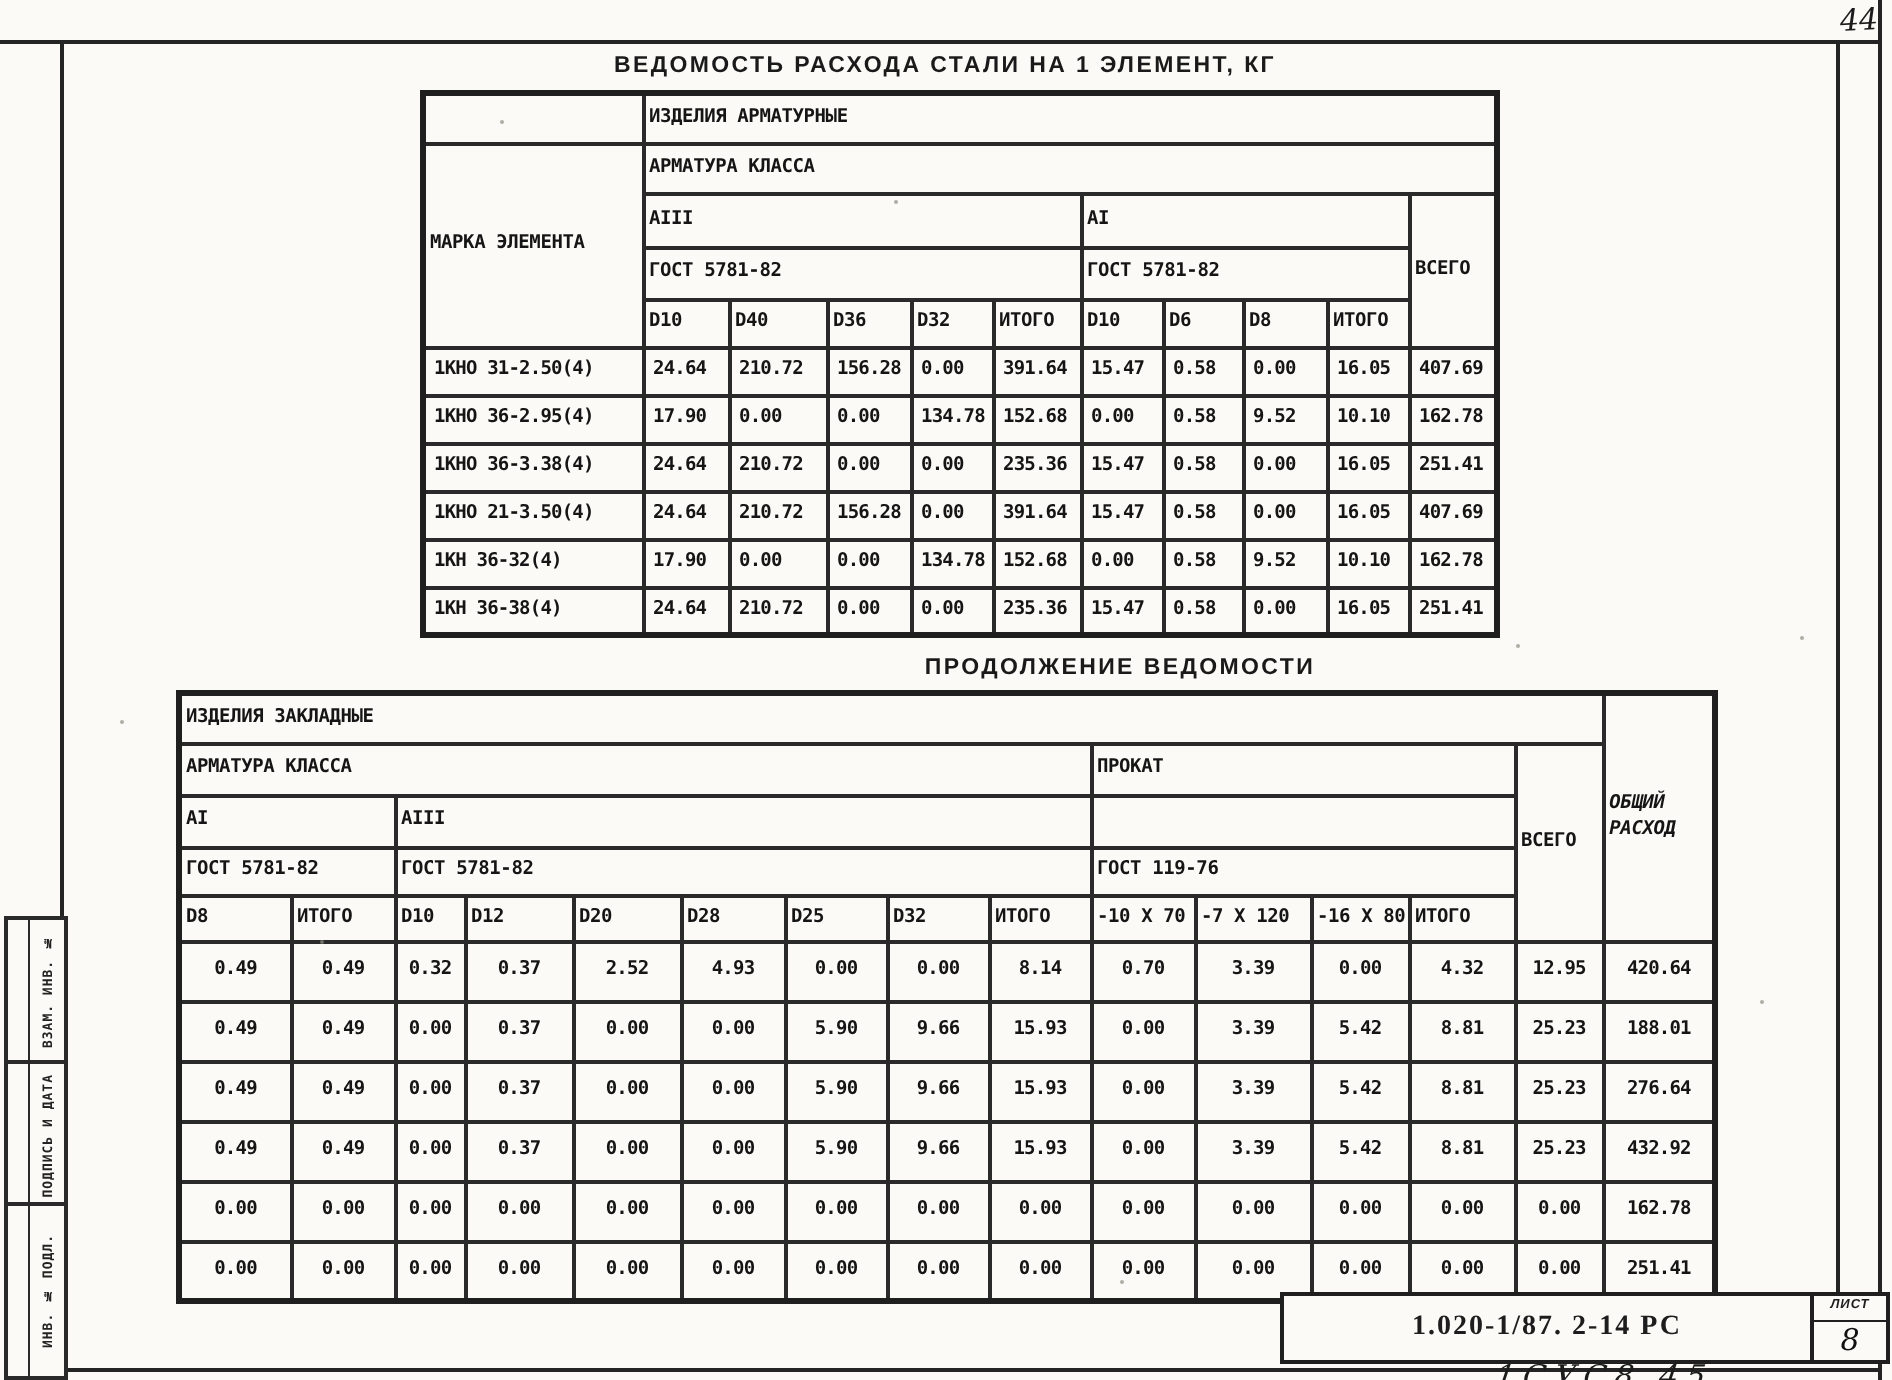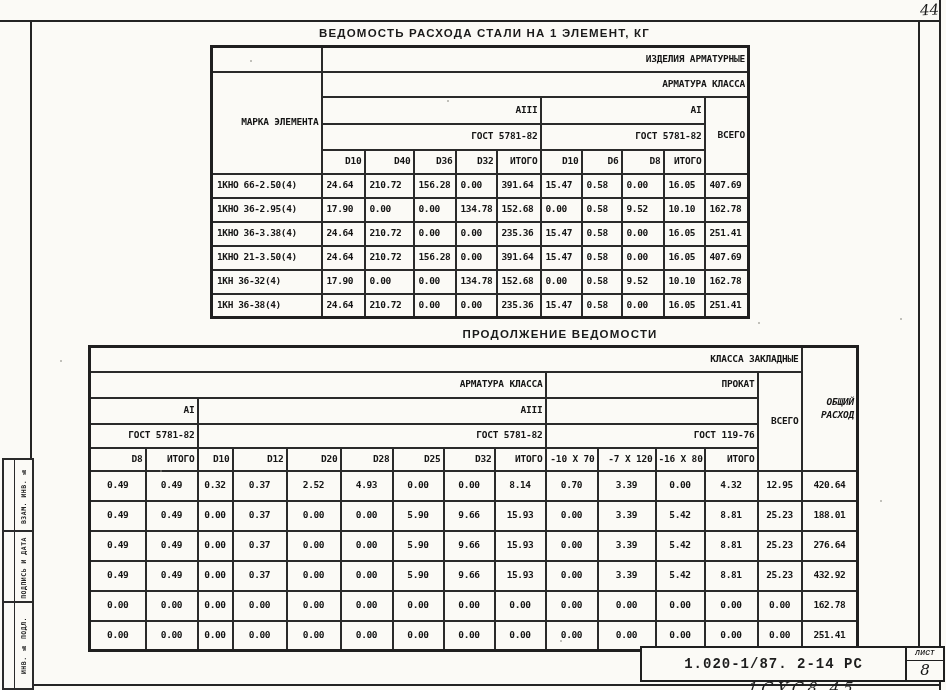--- a/index.html
+++ b/index.html
@@ -7,41 +7,41 @@
         font-family:"DejaVu Sans Mono",monospace;color:#1d1d1d;}
   .line{position:absolute;background:#242424;}
   
   .tbl-title{position:absolute;font-family:"Liberation Sans",sans-serif;font-weight:bold;
              font-size:11.5px;letter-spacing:1.2px;color:#1a1a1a;text-align:center;white-space:nowrap;}
   
   table{border-collapse:collapse;table-layout:fixed;position:absolute;background:#fbfaf6;}
   .t1,.t2{border:3px solid #1f1f1f;}
   td{border:2px solid #2a2a2a;font:bold 9.5px/1.15 "DejaVu Sans Mono",monospace;
      letter-spacing:-0.4px;padding:1px 2px;overflow:hidden;white-space:nowrap;color:#151515;}
-  td.h{text-align:right;vertical-align:middle;letter-spacing:-0.2px;}
+  td.h{text-align:left;vertical-align:middle;letter-spacing:-0.2px;}
   .t1 tbody td{text-align:left;padding-left:4px;}
   .t2 tbody td{text-align:center;}
   .t1 thead tr.rA{height:25px;} .t1 thead tr.rB{height:25px;} .t1 thead tr.rC{height:27px;}
   .t1 thead tr.rD{height:26px;} .t1 thead tr.rE{height:24px;}
   .t1 tbody tr{height:24px;}
   .t2 thead tr.rA{height:25px;} .t2 thead tr.rB{height:26px;} .t2 thead tr.rC{height:26px;}
   .t2 thead tr.rD{height:24px;} .t2 thead tr.rE{height:23px;}
   .t2 tbody tr{height:30px;}
   .grand div{line-height:1.35;font-style:italic;}
   
   .stampbox{position:absolute;left:2px;width:28px;border:2px solid #2a2a2a;display:flex;background:#fbfaf6;}
   .stamp-sub{width:10px;border-right:1.5px solid #2a2a2a;}
   .stamp-main{flex:1;display:flex;align-items:center;justify-content:center;}
   .vlabel{writing-mode:vertical-rl;transform:rotate(180deg);font:bold 6.5px "DejaVu Sans Mono",monospace;
           letter-spacing:0.5px;white-space:nowrap;color:#222;}
   
   .titleblock{position:absolute;left:640px;top:646px;width:301px;height:32px;border:2.5px solid #1f1f1f;
               display:flex;background:#fbfaf6;}
   .tb-main{flex:1;display:flex;align-items:center;justify-content:center;
-           font-family:Liberation Mono, monospace;font-weight:bold;font-size:14px;letter-spacing:1px;}
+           font-family:Liberation Serif, serif;font-weight:bold;font-size:14px;letter-spacing:1px;}
   .tb-right{width:36px;border-left:2px solid #1f1f1f;display:flex;flex-direction:column;}
   .tb-sheet-label{height:11px;border-bottom:1.5px solid #1f1f1f;text-align:center;
                   font:bold italic 6.5px "Liberation Sans",sans-serif;letter-spacing:0.5px;padding-top:1px;}
   .tb-sheet-num{flex:1;text-align:center;font:italic 15px "DejaVu Serif",serif;color:#111;}
   
   .hand{position:absolute;font:italic 15px "DejaVu Serif",serif;color:#1b1b1b;}
   .speck{position:absolute;width:2px;height:2px;background:#8d8c84;border-radius:50%;opacity:.7;}
 </style>
 </head>
 <body>
@@ -68,21 +68,21 @@
       <span class="vlabel">ПОДПИСЬ И ДАТА</span>
     </div>
   </div>
   <div class="stampbox" style="top:601px;height:85px;">
     <div class="stamp-sub"></div>
     <div class="stamp-main">
       <span class="vlabel">ИНВ. № ПОДЛ.</span>
     </div>
   </div>
 
-  <div class="tbl-title" style="left:216px;top:27px;width:537px;">ВЕДОМОСТЬ РАСХОДА СТАЛИ НА 1 ЭЛЕМЕНТ, КГ</div>
+  <div class="tbl-title" style="left:204px;top:27px;width:537px;">ВЕДОМОСТЬ РАСХОДА СТАЛИ НА 1 ЭЛЕМЕНТ, КГ</div>
 
   <table class="t1" style="left:210px;top:45px;width:537px;">
     <colgroup>
       <col style="width:110px">
         <col style="width:43px">
         <col style="width:49px">
         <col style="width:42px">
       <col style="width:41px">
         <col style="width:44px">
         <col style="width:41px">
@@ -116,21 +116,21 @@
         <td class="h">D32</td>
         <td class="h">ИТОГО</td>
         <td class="h">D10</td>
         <td class="h">D6</td>
         <td class="h">D8</td>
         <td class="h">ИТОГО</td>
       </tr>
     </thead>
     <tbody>
         <tr>
-          <td class="mark">1КНО 66-2.50(4)</td>
+          <td class="mark">1КНО 31-2.50(4)</td>
           <td>24.64</td>
           <td>210.72</td>
           <td>156.28</td>
           <td>0.00</td>
           <td>391.64</td>
           <td>15.47</td>
           <td>0.58</td>
           <td>0.00</td>
           <td>16.05</td>
           <td>407.69</td>
@@ -218,21 +218,21 @@
       <col style="width:51px">
         <col style="width:52px">
         <col style="width:58px">
         <col style="width:49px">
       <col style="width:53px">
         <col style="width:44px">
         <col style="width:56px">
     </colgroup>
     <thead>
       <tr class="rA">
-        <td class="h" colspan="14">КЛАССА ЗАКЛАДНЫЕ</td>
+        <td class="h" colspan="14">ИЗДЕЛИЯ ЗАКЛАДНЫЕ</td>
         <td class="h grand" rowspan="5">
           <div>ОБЩИЙ</div>
           <div>РАСХОД</div>
         </td>
       </tr>
       <tr class="rB">
         <td class="h" colspan="9">АРМАТУРА КЛАССА</td>
         <td class="h" colspan="4">ПРОКАТ</td>
         <td class="h" rowspan="4">ВСЕГО</td>
       </tr>

